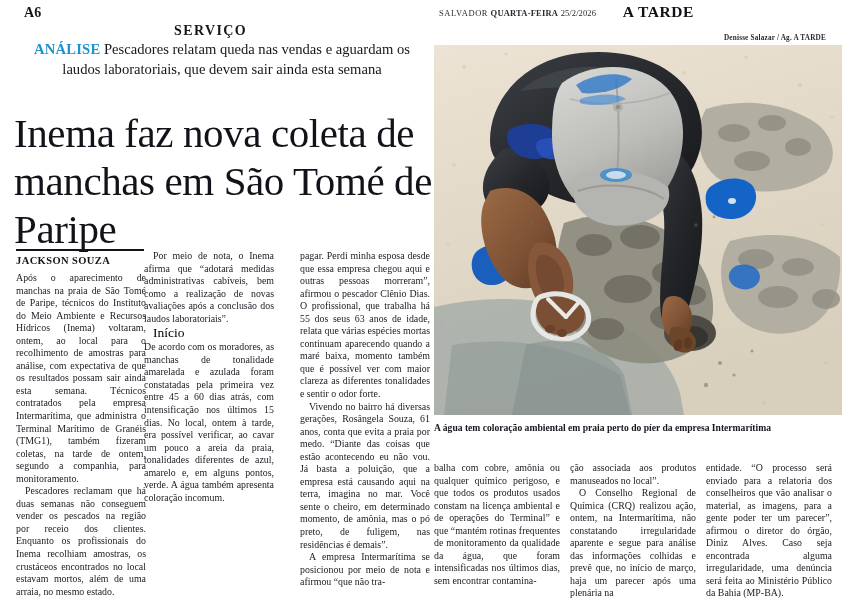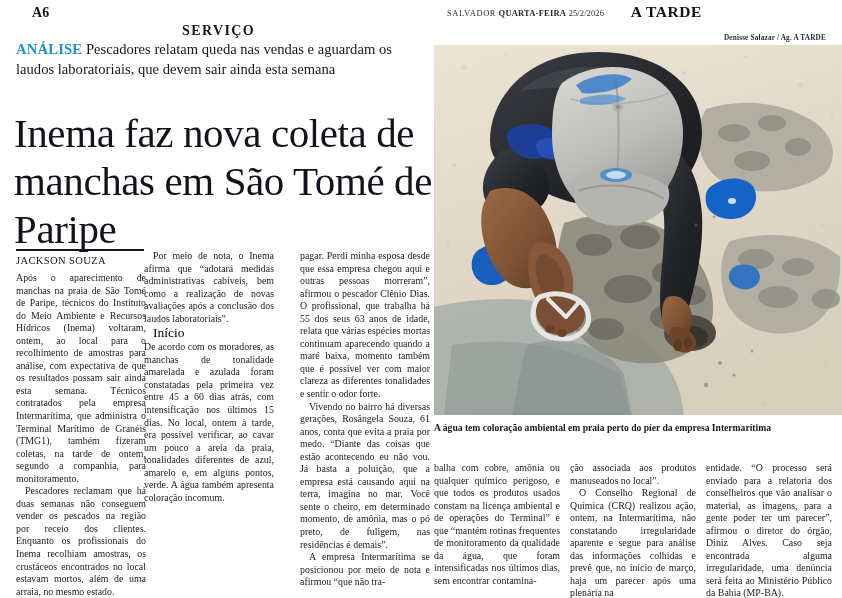--- a/index.html
+++ b/index.html
@@ -18,21 +18,21 @@
   .page {
     position: relative;
     width: 842px;
     height: 598px;
     background: #ffffff;
   }
 
   
   .masthead {
     position: absolute;
-    left: 16px; top: 0;
+    left: 8px; top: 0;
     width: 702px;
     height: 30px;
     display: flex;
     align-items: center;
   }
   .folio {
     position: absolute;
     left: 16px; top: 5px;
     font-family: "Liberation Serif", serif;
     font-weight: bold;
@@ -74,20 +74,21 @@
 
   
   .kicker {
     position: absolute;
     left: 16px; top: 40px;
     width: 412px;
     font-family: "Liberation Serif", serif;
     font-size: 14.6px;
     line-height: 19.5px;
     color: #16161e;
+    text-align: center;
   }
   .kicker .tag {
     color: #1b93d1;
     font-weight: bold;
     letter-spacing: .2px;
   }
   .headline {
     position: absolute;
     left: 14px; top: 82px;
     width: 418px;
@@ -104,21 +105,21 @@
     position: absolute;
     left: 16px; top: 249px;
     width: 128px;
     height: 2px;
     background: #14141c;
   }
   .byline {
     position: absolute;
     left: 16px; top: 255px;
     font-family: "Liberation Serif", serif;
-    font-weight: normal;
+    font-weight: bold;
     font-size: 10.5px;
     letter-spacing: 0.4px;
     color: #14141c;
   }
 
   
   .col {
     position: absolute;
     font-family: "Liberation Serif", serif;
     font-size: 9.9px;

